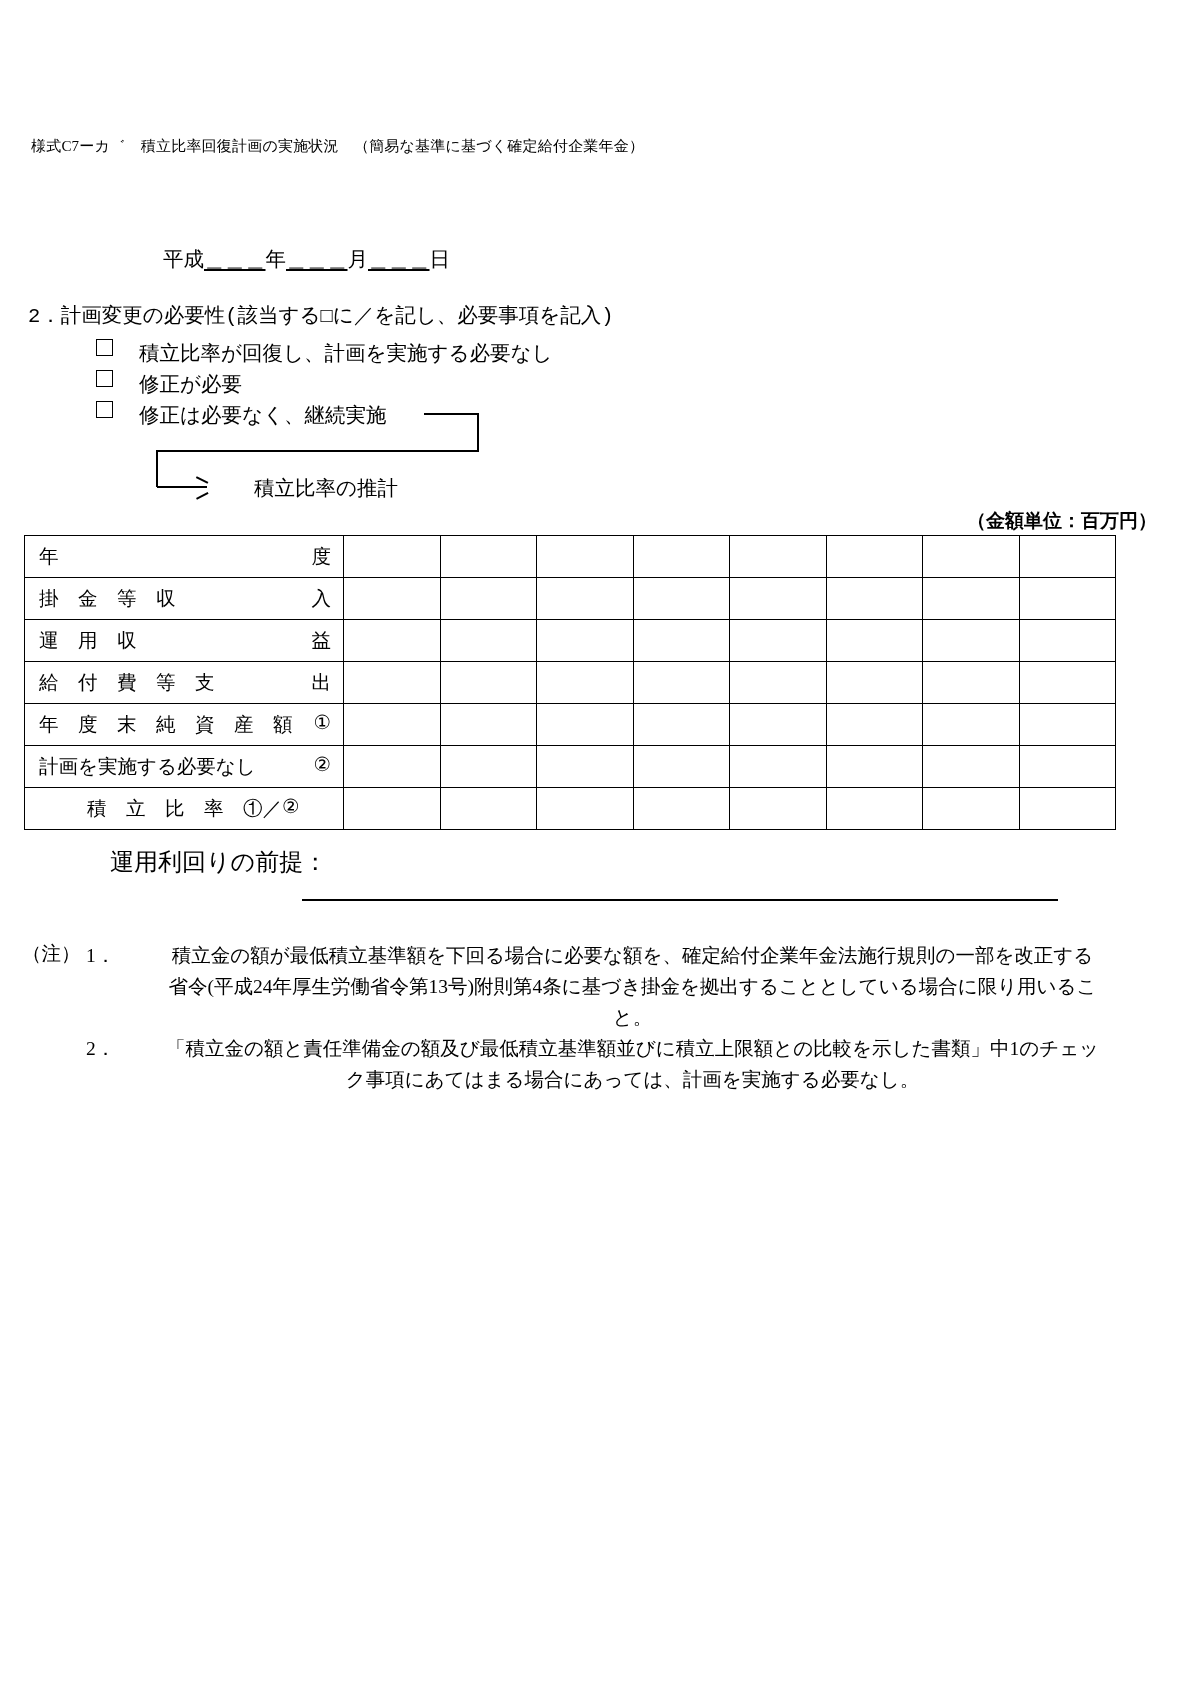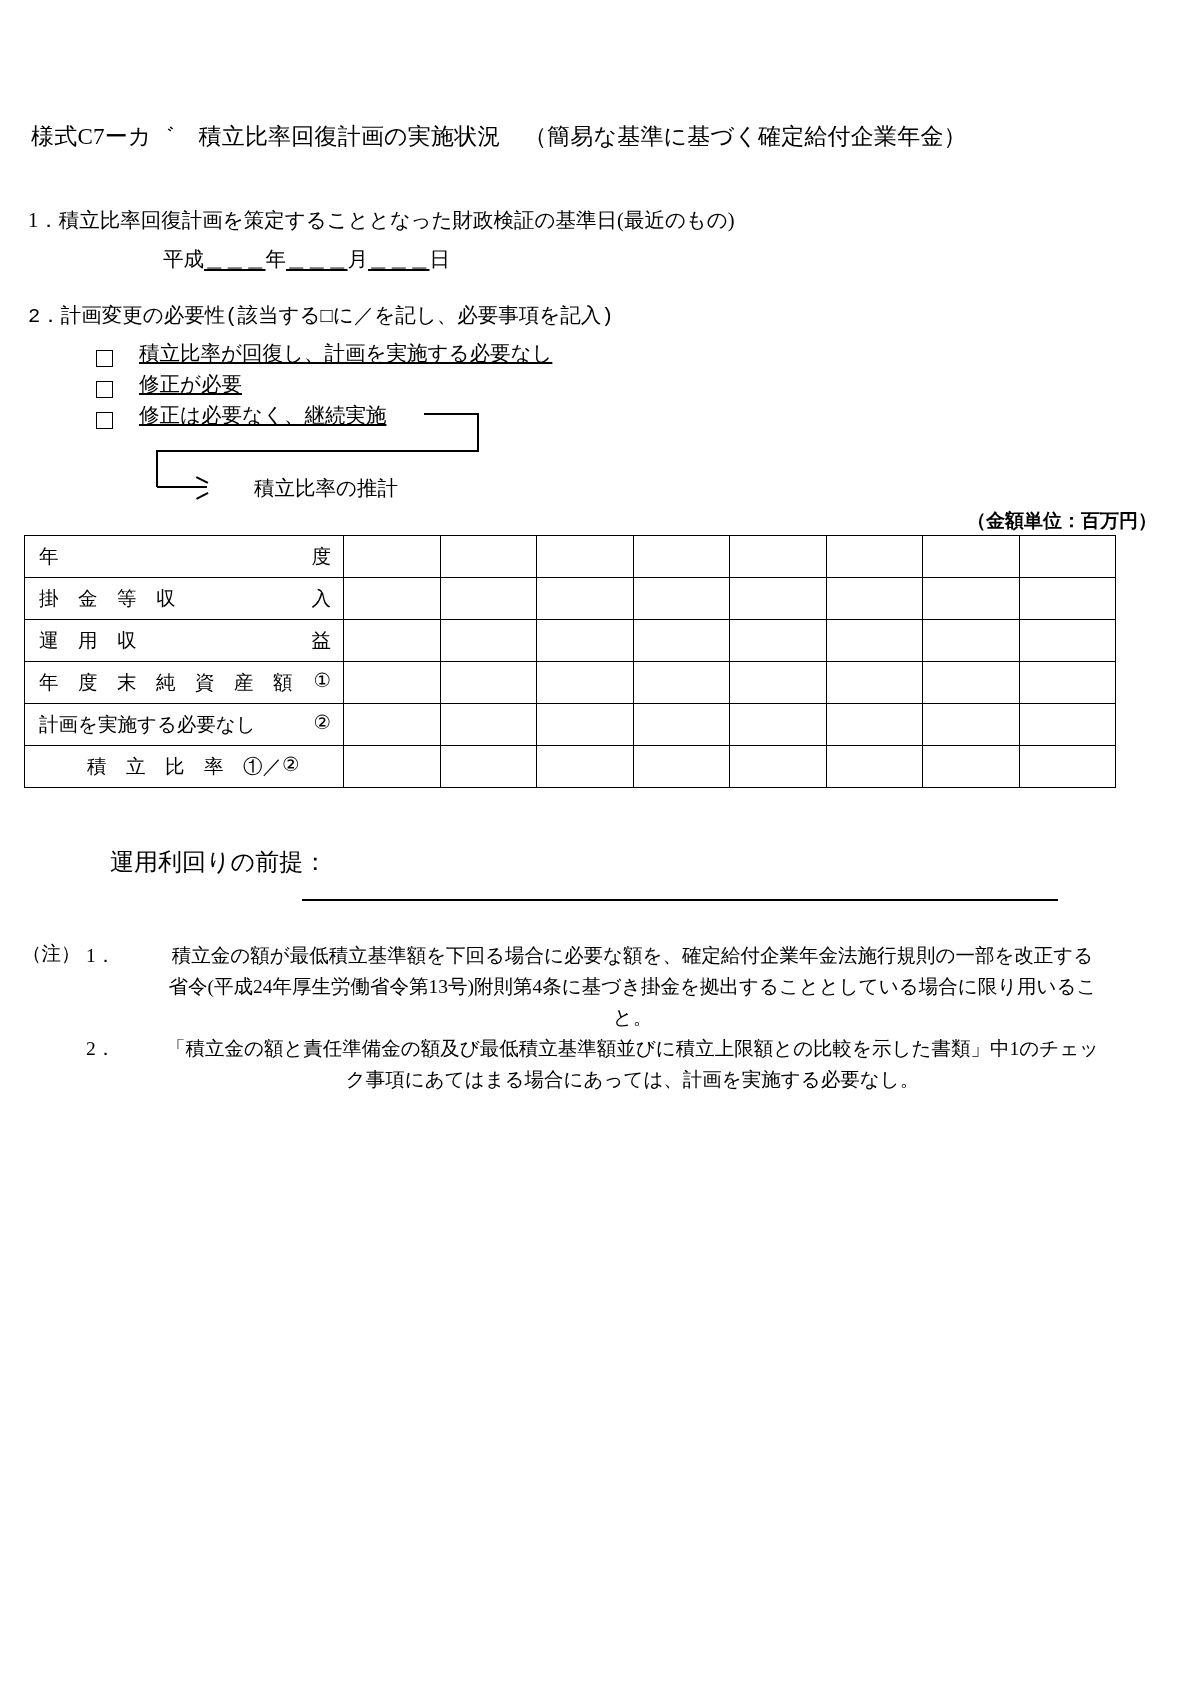--- a/index.html
+++ b/index.html
@@ -19,22 +19,22 @@
     position: absolute;
     left: 0; top: 0;
     width: 1181px;
     height: 1695px;
   }
 
   
   .doc-title {
     position: absolute;
     left: 31px;
-    top: 121px;
-    font-size: 23px;
+    top: 137px;
+    font-size: 15px;
     letter-spacing: 0.2px;
     white-space: pre;
   }
 
   
   .sec1-heading {
     position: absolute;
     left: 28px;
     top: 206px;
     font-size: 20.5px;
@@ -60,22 +60,21 @@
     font-size: 20.5px;
     white-space: pre;
     font-family: Liberation Mono, monospace;
   }
   .chk-row {
     position: absolute;
     left: 96px;
     font-size: 20.5px;
     white-space: pre;
     display: flex;
-    align-items: flex-end;
-    text-decoration: underline;
+    align-items: flex-start;
   }
   .chk-row.r1 { top: 339px; }
   .chk-row.r2 { top: 370px; }
   .chk-row.r3 { top: 401px; }
   .chk-box {
     display: inline-block;
     width: 15px;
     height: 15px;
     border: 1.4px solid #000;
     margin-right: 26px;
@@ -212,21 +211,20 @@
     margin: 0;
   }
 </style>
 </head>
 <body>
 
 <div class="page">
 
   <div class="doc-title">様式C7ーカ゛　積立比率回復計画の実施状況　（簡易な基準に基づく確定給付企業年金）</div>
 
-  <div class="sec1-heading">1．積立比率回復計画を策定することとなった財政検証の基準日(最近のもの)</div>
   <div class="sec1-dateline"><span>平成</span><span class="blank-u">＿＿＿</span><span>年</span><span class="blank-u">＿＿＿</span><span>月</span><span class="blank-u">＿＿＿</span><span>日</span></div>
 
   <div class="sec2-heading">2．計画変更の必要性(該当する□に／を記し、必要事項を記入)</div>
 
   <div class="chk-row r1">
     <span class="chk-box"></span>
     <span class="chk-label">積立比率が回復し、計画を実施する必要なし</span>
   </div>
   <div class="chk-row r2">
     <span class="chk-box"></span>
@@ -283,20 +281,36 @@
         <td class="cell"></td>
         <td class="cell"></td>
         <td class="cell"></td>
         <td class="cell"></td>
       </tr>
       <tr>
         <td class="lbl">
           <span class="lbl-spread">
             <span>運　用　収</span>
             <span>益</span>
+          </span>
+        </td>
+        <td class="cell"></td>
+        <td class="cell"></td>
+        <td class="cell"></td>
+        <td class="cell"></td>
+        <td class="cell"></td>
+        <td class="cell"></td>
+        <td class="cell"></td>
+        <td class="cell"></td>
+      </tr>
+      <tr>
+        <td class="lbl">
+          <span class="lbl-spread">
+            <span>給　付　費　等　支</span>
+            <span>出</span>
           </span>
         </td>
         <td class="cell"></td>
         <td class="cell"></td>
         <td class="cell"></td>
         <td class="cell"></td>
         <td class="cell"></td>
         <td class="cell"></td>
         <td class="cell"></td>
         <td class="cell"></td>

